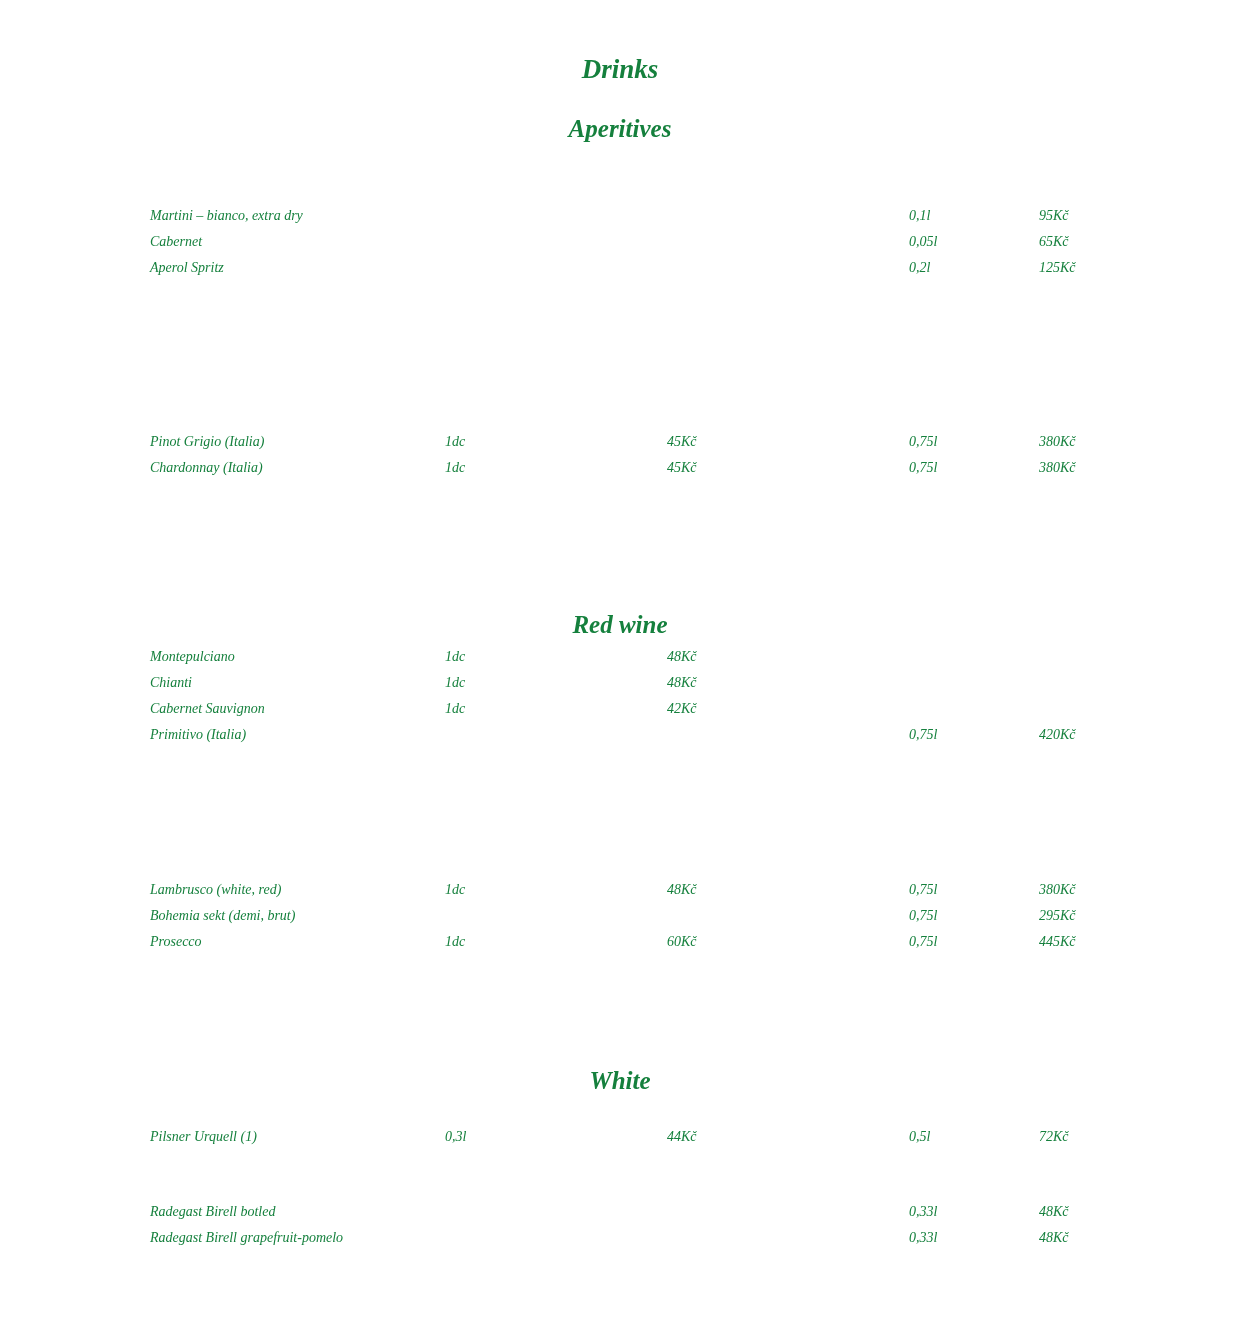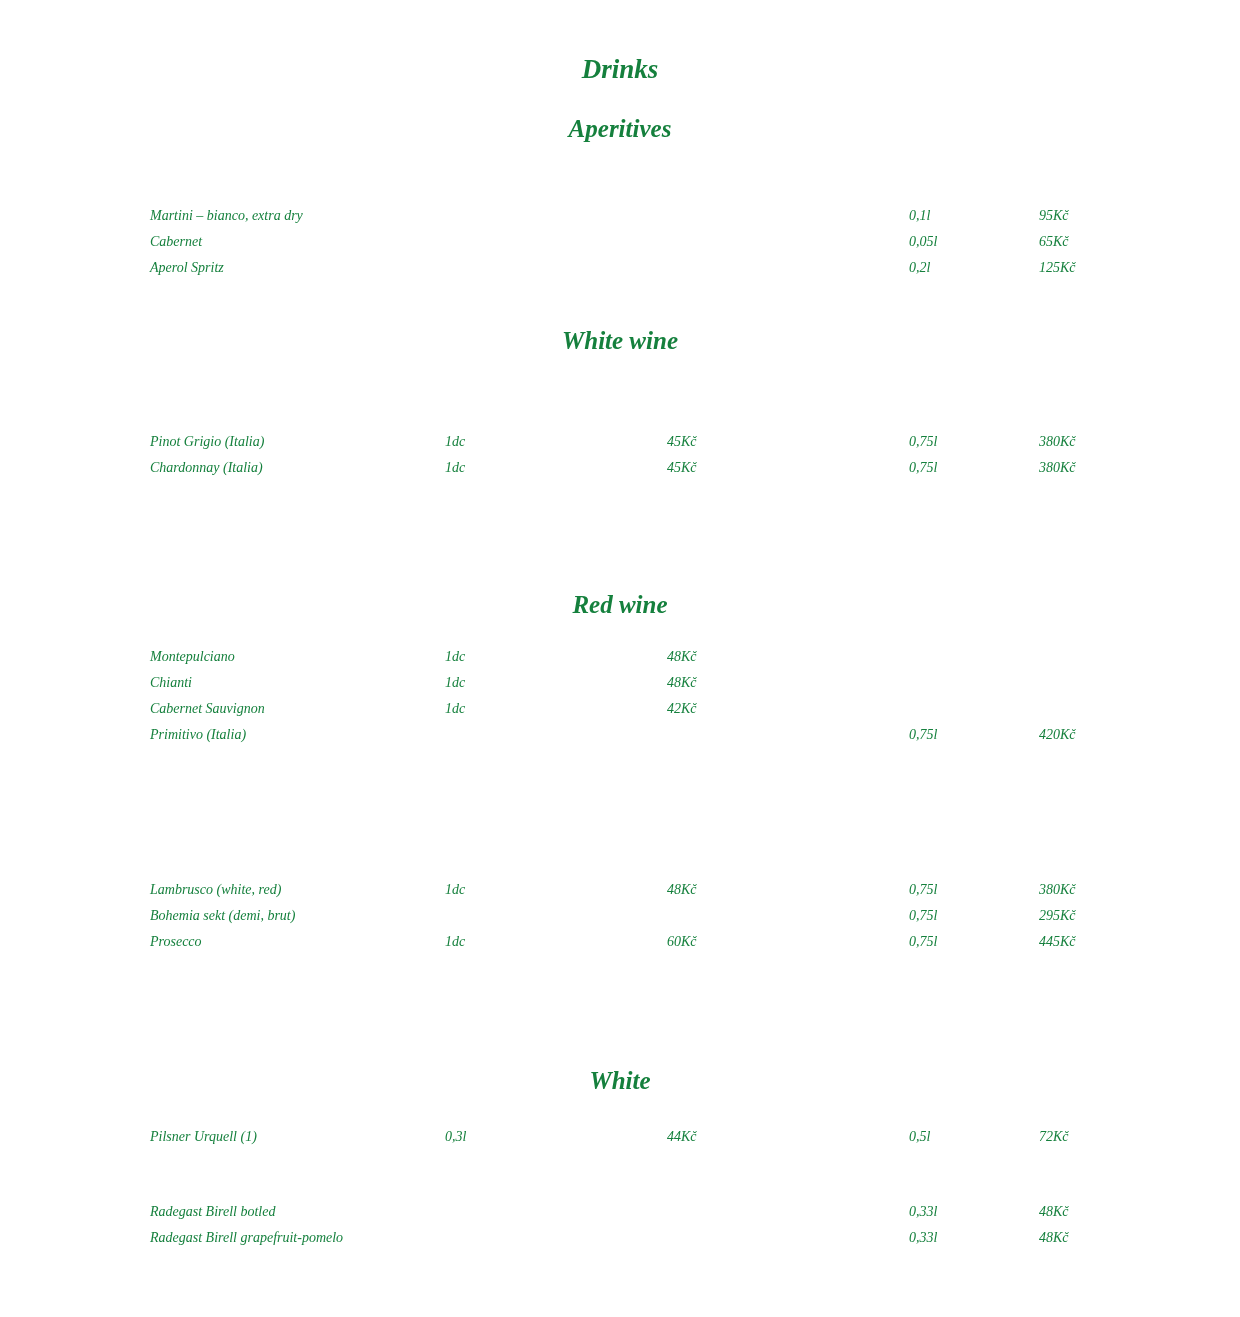--- a/index.html
+++ b/index.html
@@ -67,38 +67,37 @@
     <span class="cell p2">65Kč</span>
   </div>
   <div class="row" style="top:255px">
     <span class="cell name">Aperol Spritz</span>
     <span class="cell v1"></span>
     <span class="cell p1"></span>
     <span class="cell v2">0,2l</span>
     <span class="cell p2">125Kč</span>
   </div>
 
-  <div class="heading" style="top:328px">White wine</div>
 
   <div class="row" style="top:429px">
     <span class="cell name">Pinot Grigio (Italia)</span>
     <span class="cell v1">1dc</span>
     <span class="cell p1">45Kč</span>
     <span class="cell v2">0,75l</span>
     <span class="cell p2">380Kč</span>
   </div>
   <div class="row" style="top:455px">
     <span class="cell name">Chardonnay (Italia)</span>
     <span class="cell v1">1dc</span>
     <span class="cell p1">45Kč</span>
     <span class="cell v2">0,75l</span>
     <span class="cell p2">380Kč</span>
   </div>
 
-  <div class="heading" style="top:592px">Red wine</div>
+  <div class="heading" style="top:612px">Red wine</div>
 
   <div class="row" style="top:644px">
     <span class="cell name">Montepulciano</span>
     <span class="cell v1">1dc</span>
     <span class="cell p1">48Kč</span>
     <span class="cell v2"></span>
     <span class="cell p2"></span>
   </div>
   <div class="row" style="top:670px">
     <span class="cell name">Chianti</span>

